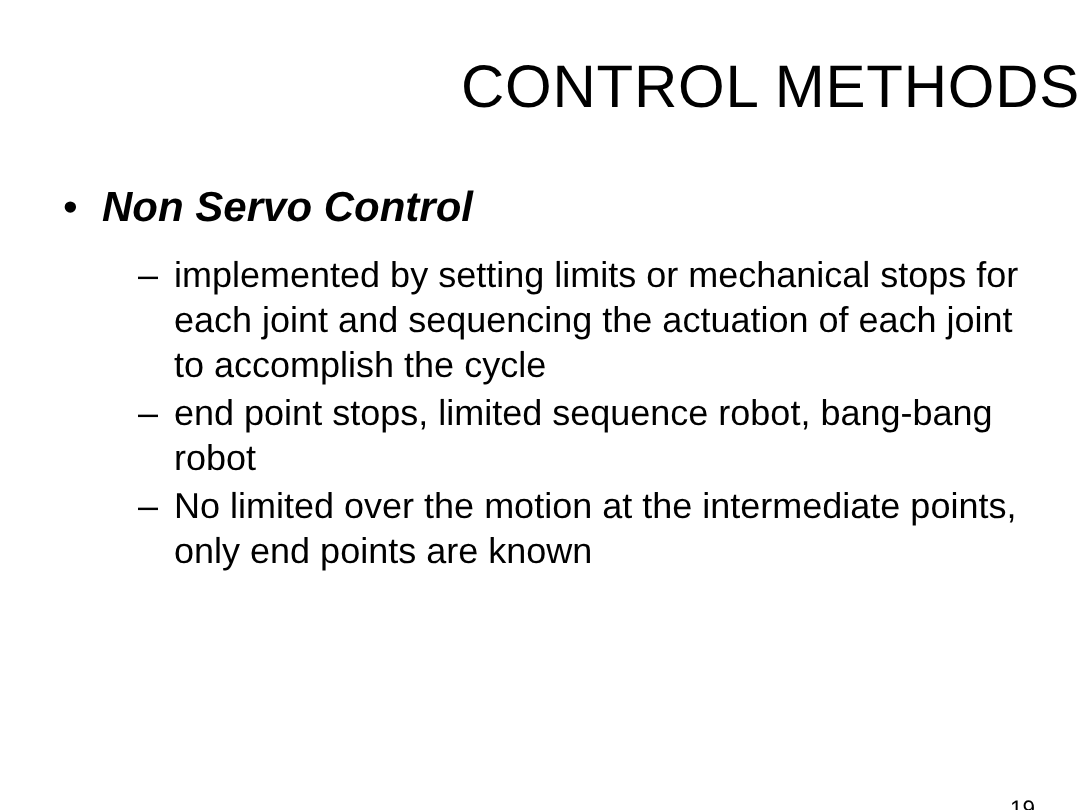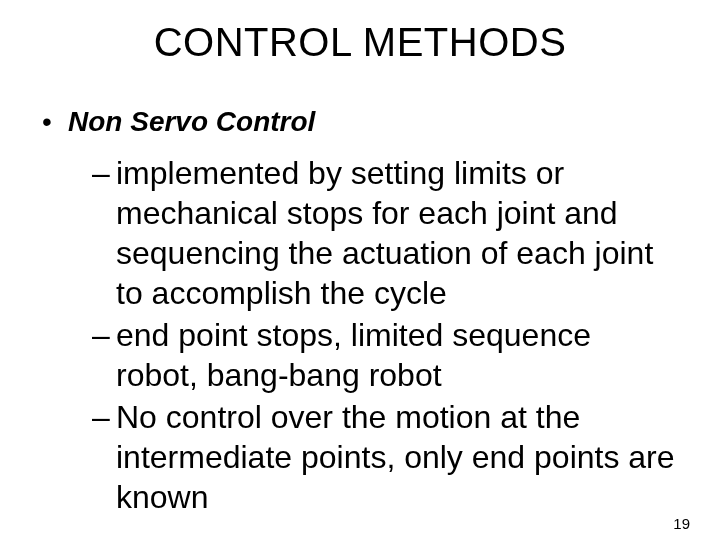--- a/index.html
+++ b/index.html
@@ -12,24 +12,24 @@
     color: #000000;
     overflow: hidden;
   }
   .slide {
     position: relative;
     width: 720px;
     height: 540px;
     box-sizing: border-box;
   }
   .title {
-    text-align: center;
+    text-align: right;
     font-size: 40px;
     font-weight: 400;
-    margin-top: 20px;
+    margin-top: 36px;
     letter-spacing: 0.5px;
   }
   .body {
     margin-top: 40px;
     padding-left: 40px;
     padding-right: 40px;
   }
   .lvl1 {
     font-size: 28px;
     font-weight: bold;
@@ -44,21 +44,21 @@
     left: 2px;
     top: 0;
     font-style: normal;
     font-weight: normal;
   }
   .lvl2-list {
     margin-top: 14px;
     padding-left: 52px;
   }
   .lvl2 {
-    font-size: 32px;
+    font-size: 24px;
     line-height: 1.25;
     position: relative;
     padding-left: 24px;
     margin-bottom: 2px;
   }
   .lvl2::before {
     content: "–";
     position: absolute;
     left: 0;
     top: 0;
@@ -79,20 +79,20 @@
 
   <div class="body">
 
     <div class="lvl1">
       <span>Non Servo Control</span>
     </div>
 
     <div class="lvl2-list">
       <div class="lvl2">implemented by setting limits or mechanical stops for each joint and sequencing the actuation of each joint to accomplish the cycle</div>
       <div class="lvl2">end point stops, limited sequence robot, bang-bang robot</div>
-      <div class="lvl2">No control over the motion at the intermediate points, only end points are known</div>
+      <div class="lvl2">No limited over the motion at the intermediate points, only end points are known</div>
     </div>
 
   </div>
 
   <div class="pagenum">19</div>
 
 </div>
 
 </body></html>

